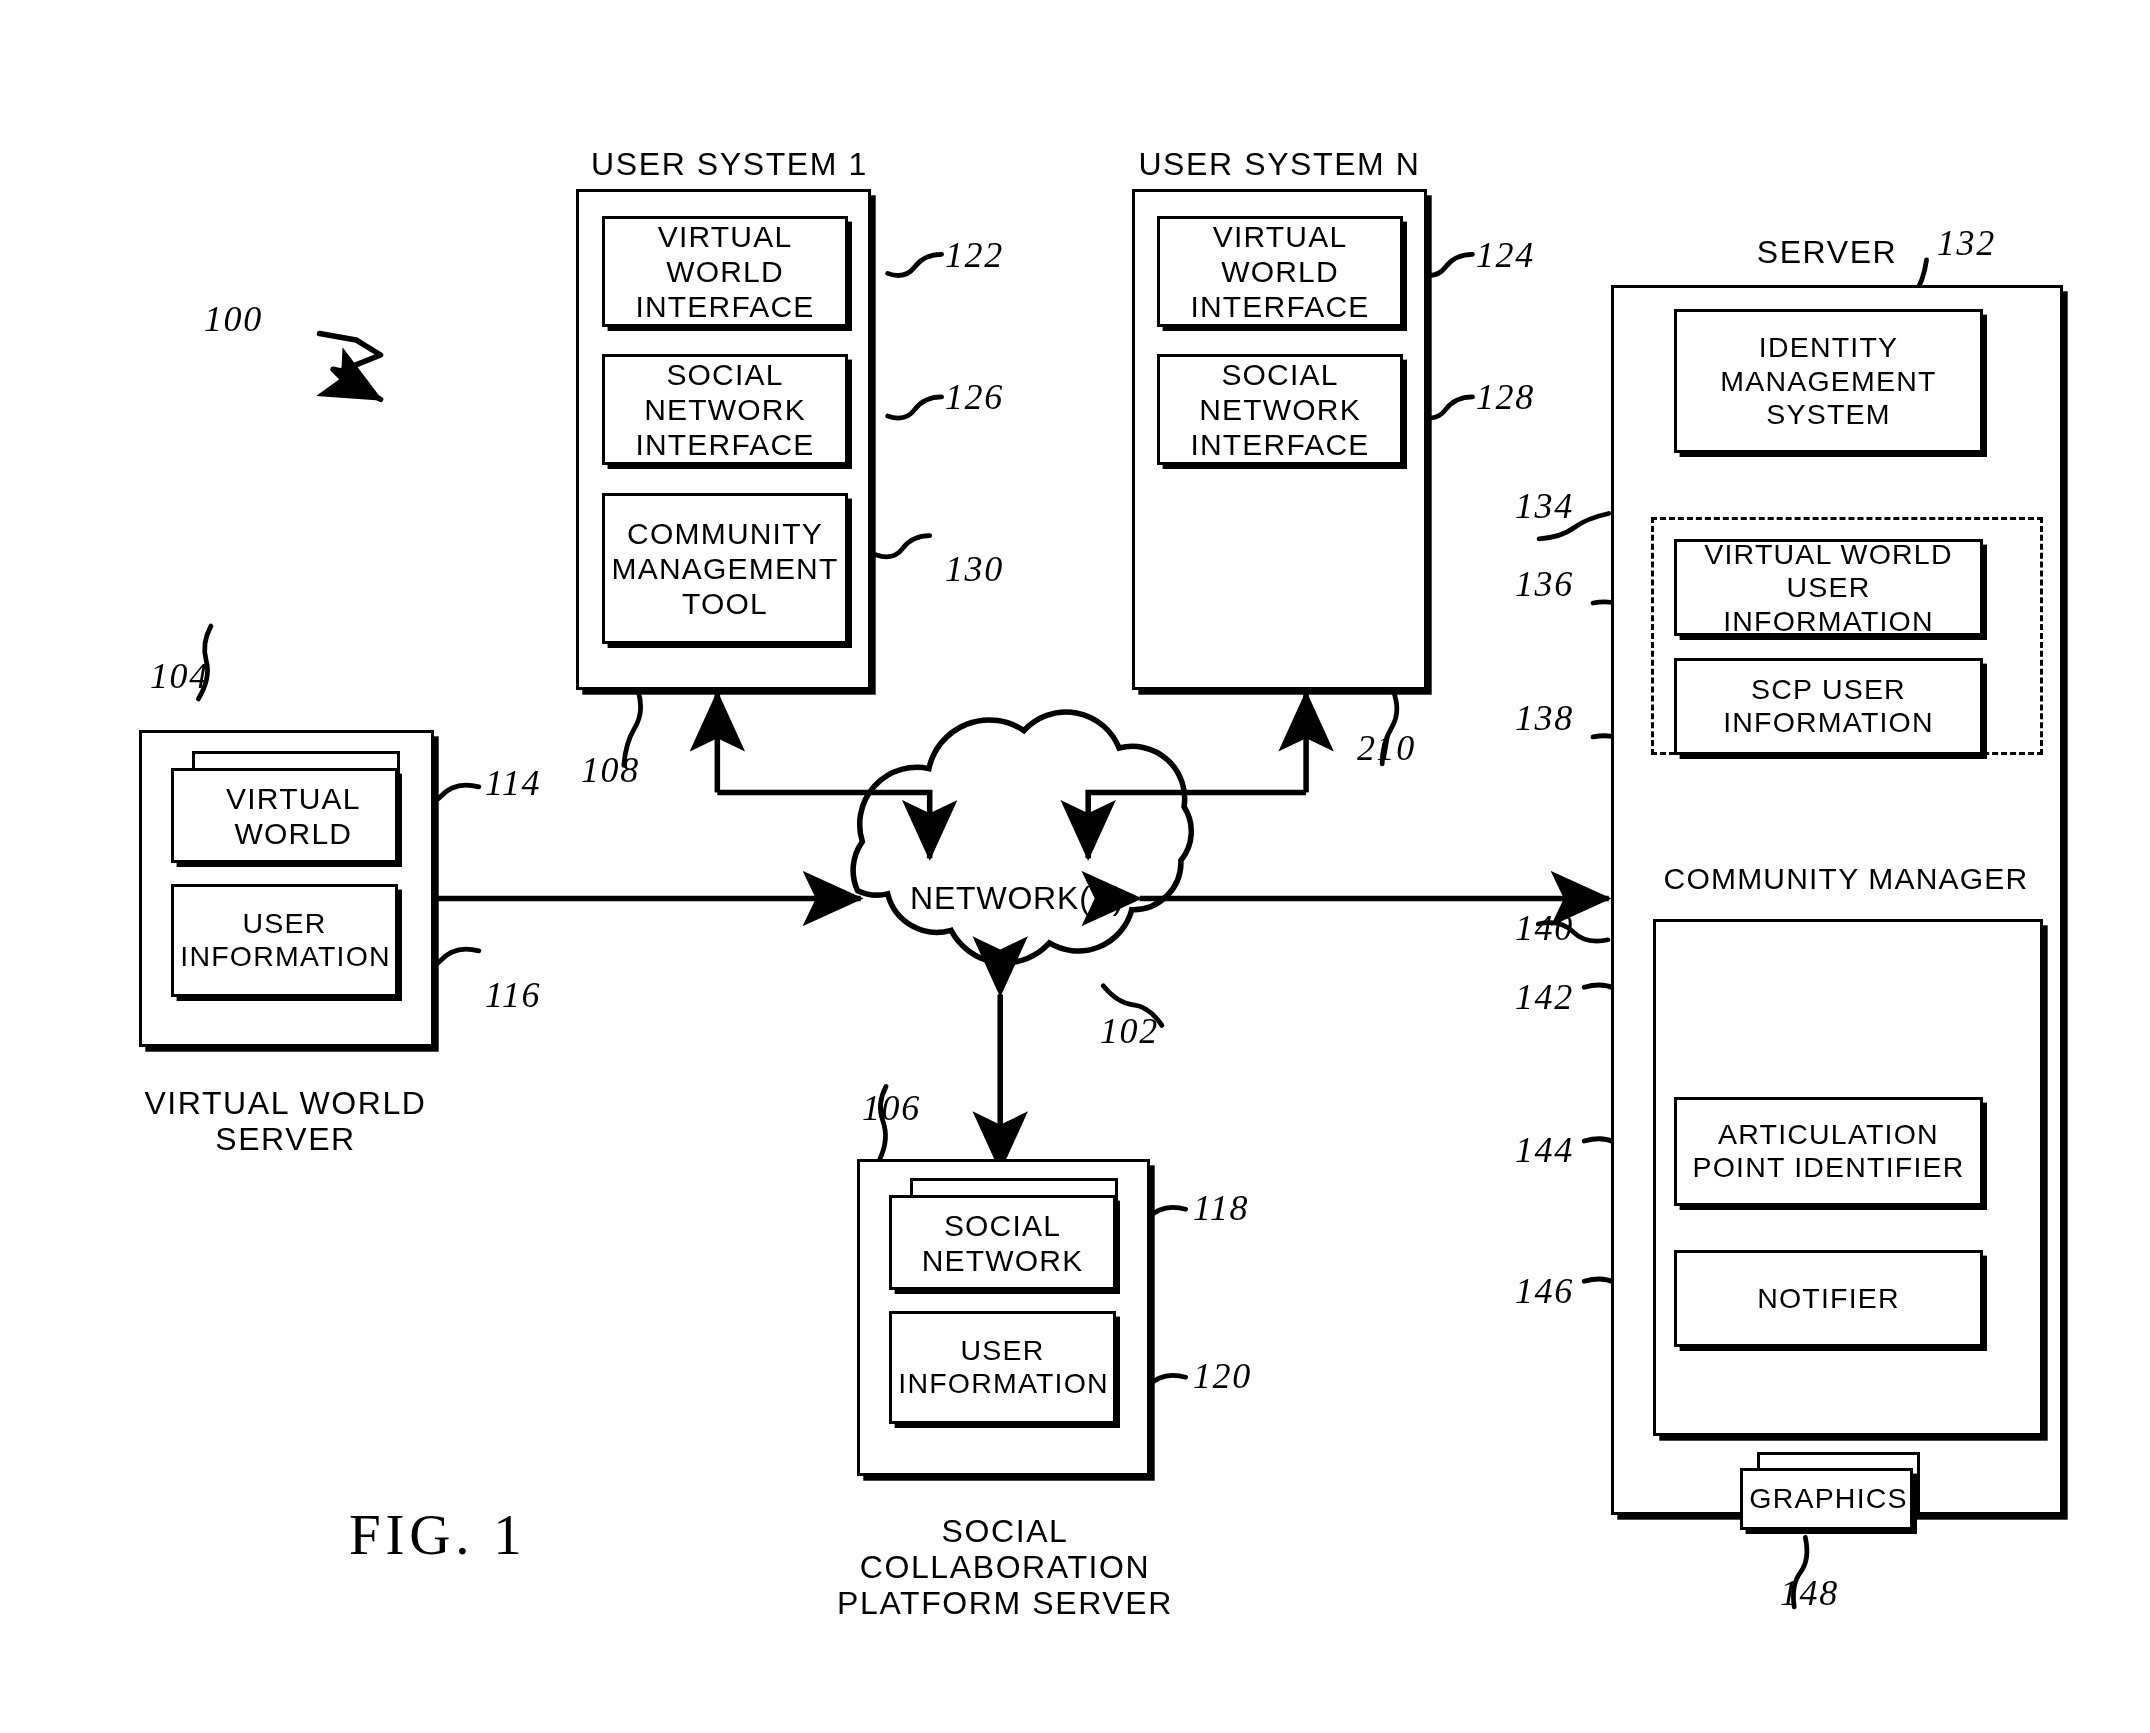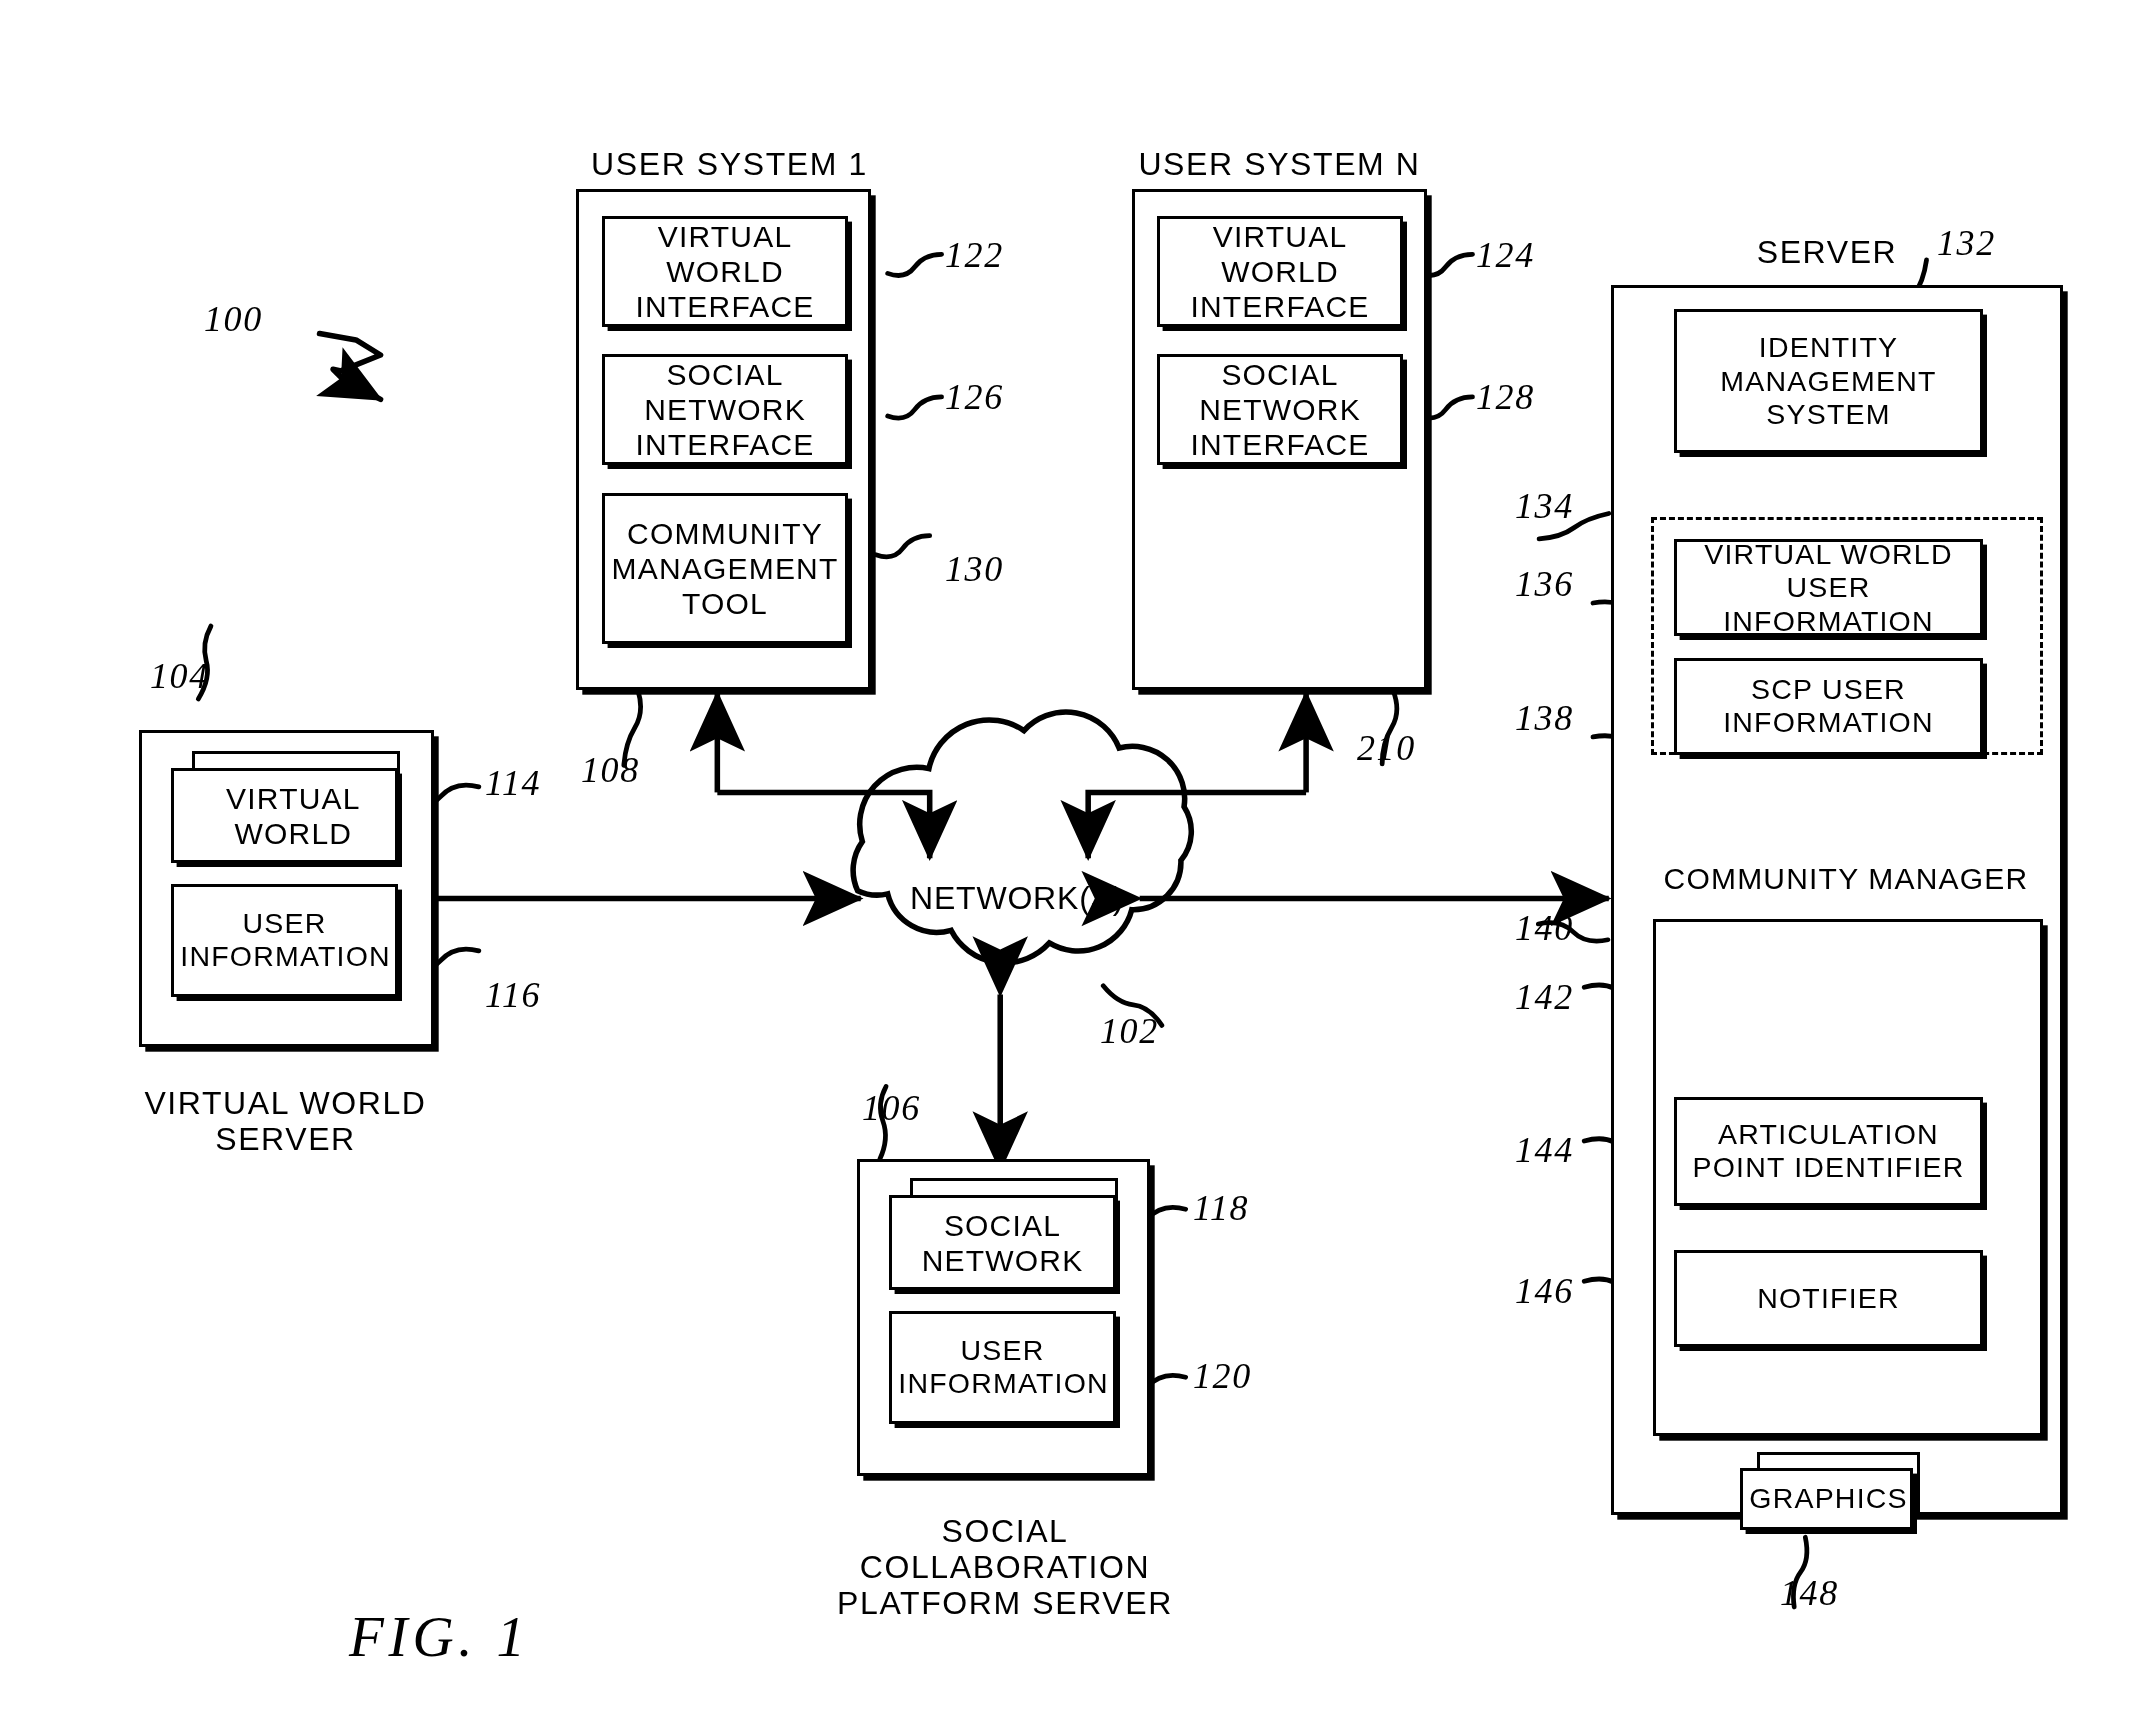--- a/index.html
+++ b/index.html
@@ -327,16 +327,16 @@
   <div class="lbl ref" style="left:1515px;top:1270px;">146</div>
 
   <div class="stack" style="left:1740px;top:1452px;width:190px;height:82px;">
     <div class="lyr" style="left:17.4px;top:0px;width:163px;height:63px;"></div>
     <div class="lyr" style="left:0px;top:16px;width:173px;height:62px;box-shadow:4.8px 4.8px 0 -0.8px #000;">
       <div class="inner-txt" style="font-size:28.5px;">GRAPHICS</div>
     </div>
   </div>
   <div class="lbl ref" style="left:1780px;top:1572px;">148</div>
 
-  <div class="figtitle" style="left:349px;top:1604px;font-style:italic;">FIG. 1</div>
+  <div class="figtitle" style="left:349px;top:1502px;">FIG. 1</div>
 
 </div>
 
 
 </body></html>

